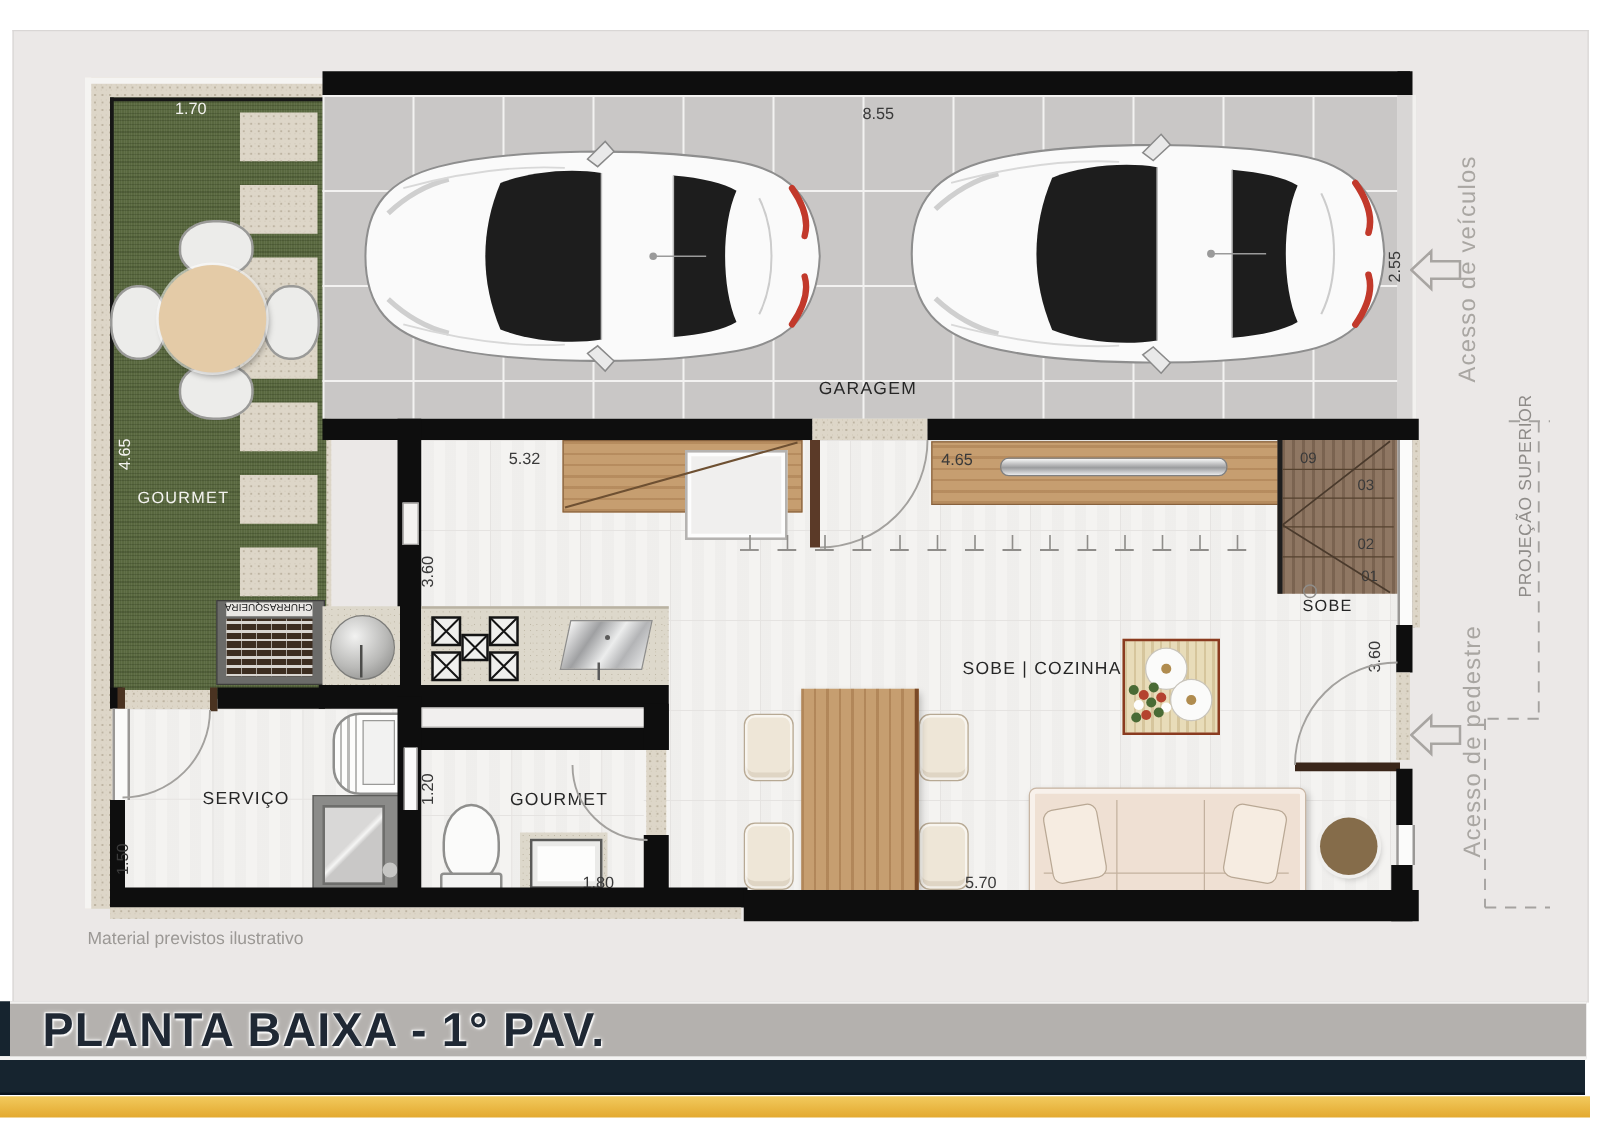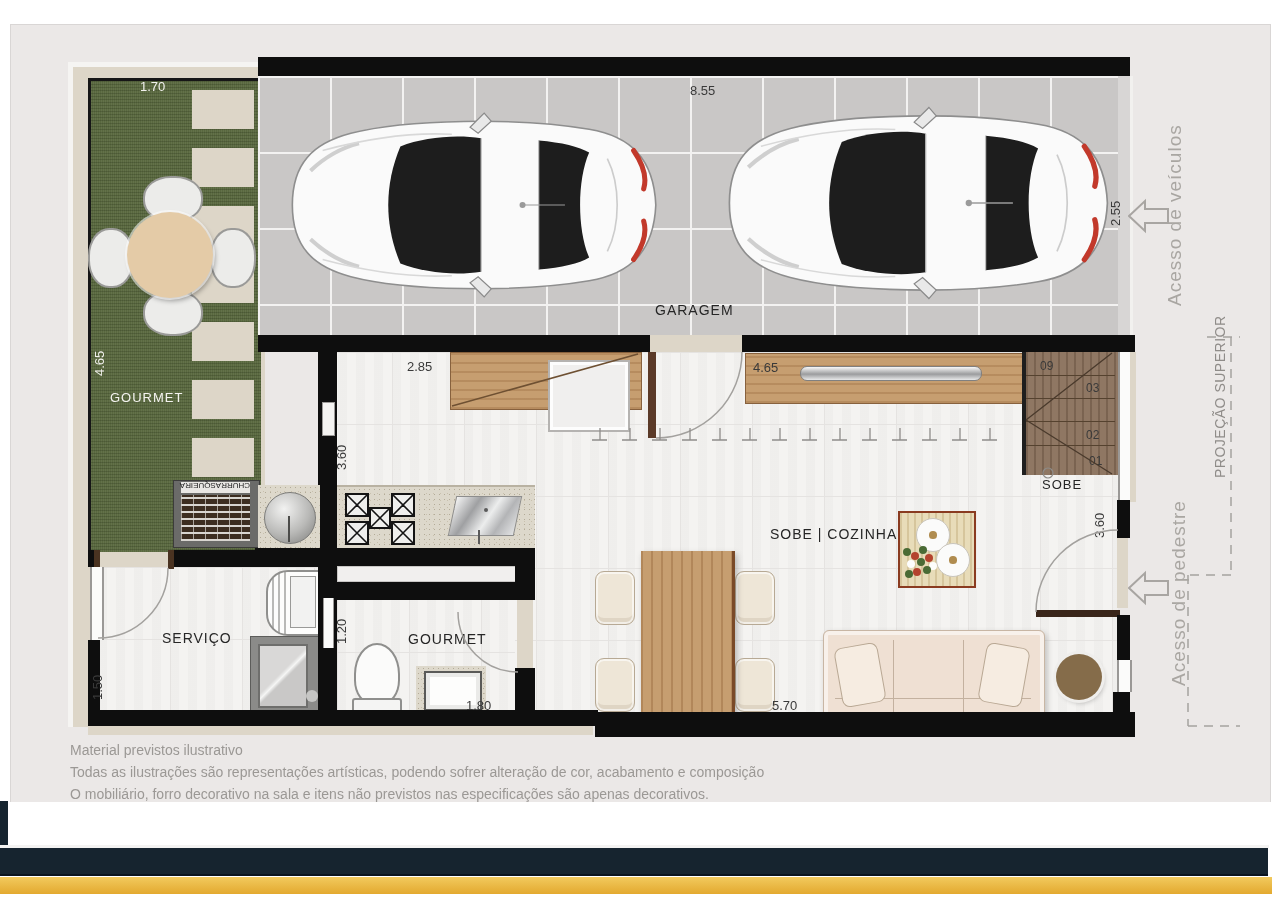--- a/index.html
+++ b/index.html
@@ -130,21 +130,21 @@
   <div class="abs interior" style="left:337px;top:580px;width:178px;height:132px;"></div>
 
   <div class="abs wall" style="left:258px;top:335px;width:392px;height:17px;"></div>
   <div class="abs paver" style="left:650px;top:335px;width:92px;height:17px;"></div>
   <div class="abs wall" style="left:742px;top:335px;width:393px;height:17px;"></div>
   <div class="abs" style="left:648px;top:352px;width:8px;height:86px;background:#5b3a28;"></div>
 
   <div class="abs wall" style="left:318px;top:335px;width:19px;height:222px;"></div>
   <div class="abs" style="left:322px;top:402px;width:11px;height:32px;background:#f4f3f1;border:1px solid #9c9a98;"></div>
 
-  <div class="lbl" style="left:407px;top:359px;">2.85</div>
+  <div class="lbl" style="left:407px;top:359px;">5.32</div>
   <div class="abs woodh" style="left:450px;top:352px;width:190px;height:56px;border:1px solid #87613d;"></div>
   <div class="abs" style="left:548px;top:360px;width:78px;height:68px;background:#f0efee;border:2px solid #b5b3b1;box-shadow:inset 0 0 0 3px #fdfdfd;"></div>
   <div class="lbl vtext" style="left:334px;top:428px;height:42px;">3.60</div>
 
   <div class="abs granite" style="left:337px;top:485px;width:198px;height:63px;border-top:2px solid #b9b2a2;"></div>
 
   <svg class="abs" style="left:340px;top:490px;" width="96" height="58" viewBox="0 0 96 58">
     <g fill="#efefed" stroke="#141414" stroke-width="2">
       <rect x="6" y="4" width="22" height="22"></rect>
         <rect x="52" y="4" width="22" height="22"></rect>
@@ -272,21 +272,22 @@
   <svg class="abs" style="left:1128px;top:198px;" width="42" height="36" viewBox="0 0 42 36">
     <polygon points="1,18 17,3 17,11 40,11 40,25 17,25 17,33" fill="#ebe8e7" stroke="#a8a5a2" stroke-width="2"></polygon>
   </svg>
   <div class="note vtext" style="left:1212px;top:340px;height:138px;font-size:14px;color:#8f8c89;letter-spacing:.5px;">PROJEÇÃO SUPERIOR</div>
   <div class="note vtext" style="left:1168px;top:500px;height:186px;">Acesso de pedestre</div>
   <svg class="abs" style="left:1128px;top:570px;" width="42" height="36" viewBox="0 0 42 36">
     <polygon points="1,18 17,3 17,11 40,11 40,25 17,25 17,33" fill="#ebe8e7" stroke="#a8a5a2" stroke-width="2"></polygon>
   </svg>
 
   <div class="disc" style="top:742px;">Material previstos ilustrativo</div>
-  <div class="disc" style="top:764px;">Todas as ilustrações são representações artísticas, podendo sofrer alteração de cor, acabamento e composição</div>
-  <div class="disc" style="top:786px;">O mobiliário, forro decorativo na sala e itens não previstos nas especificações são apenas decorativos.</div>
 
   <div class="abs" style="left:0;top:801px;width:8px;height:44px;background:#16242f;"></div>
+  <div class="abs titlebar">
+    <div class="title-text">PLANTA BAIXA - 1° PAV.</div>
+  </div>
   <div class="abs" style="left:0;top:845px;width:1269px;height:3px;background:#f4f3f2;"></div>
   <div class="abs" style="left:0;top:848px;width:1268px;height:26px;background:#16242f;border-bottom:2px solid #0a141f;"></div>
   <div class="abs" style="left:0;top:877px;width:1272px;height:17px;background:linear-gradient(#f2ca5e,#e3a92f);"></div>
 
 </div>
 
 </body></html>

